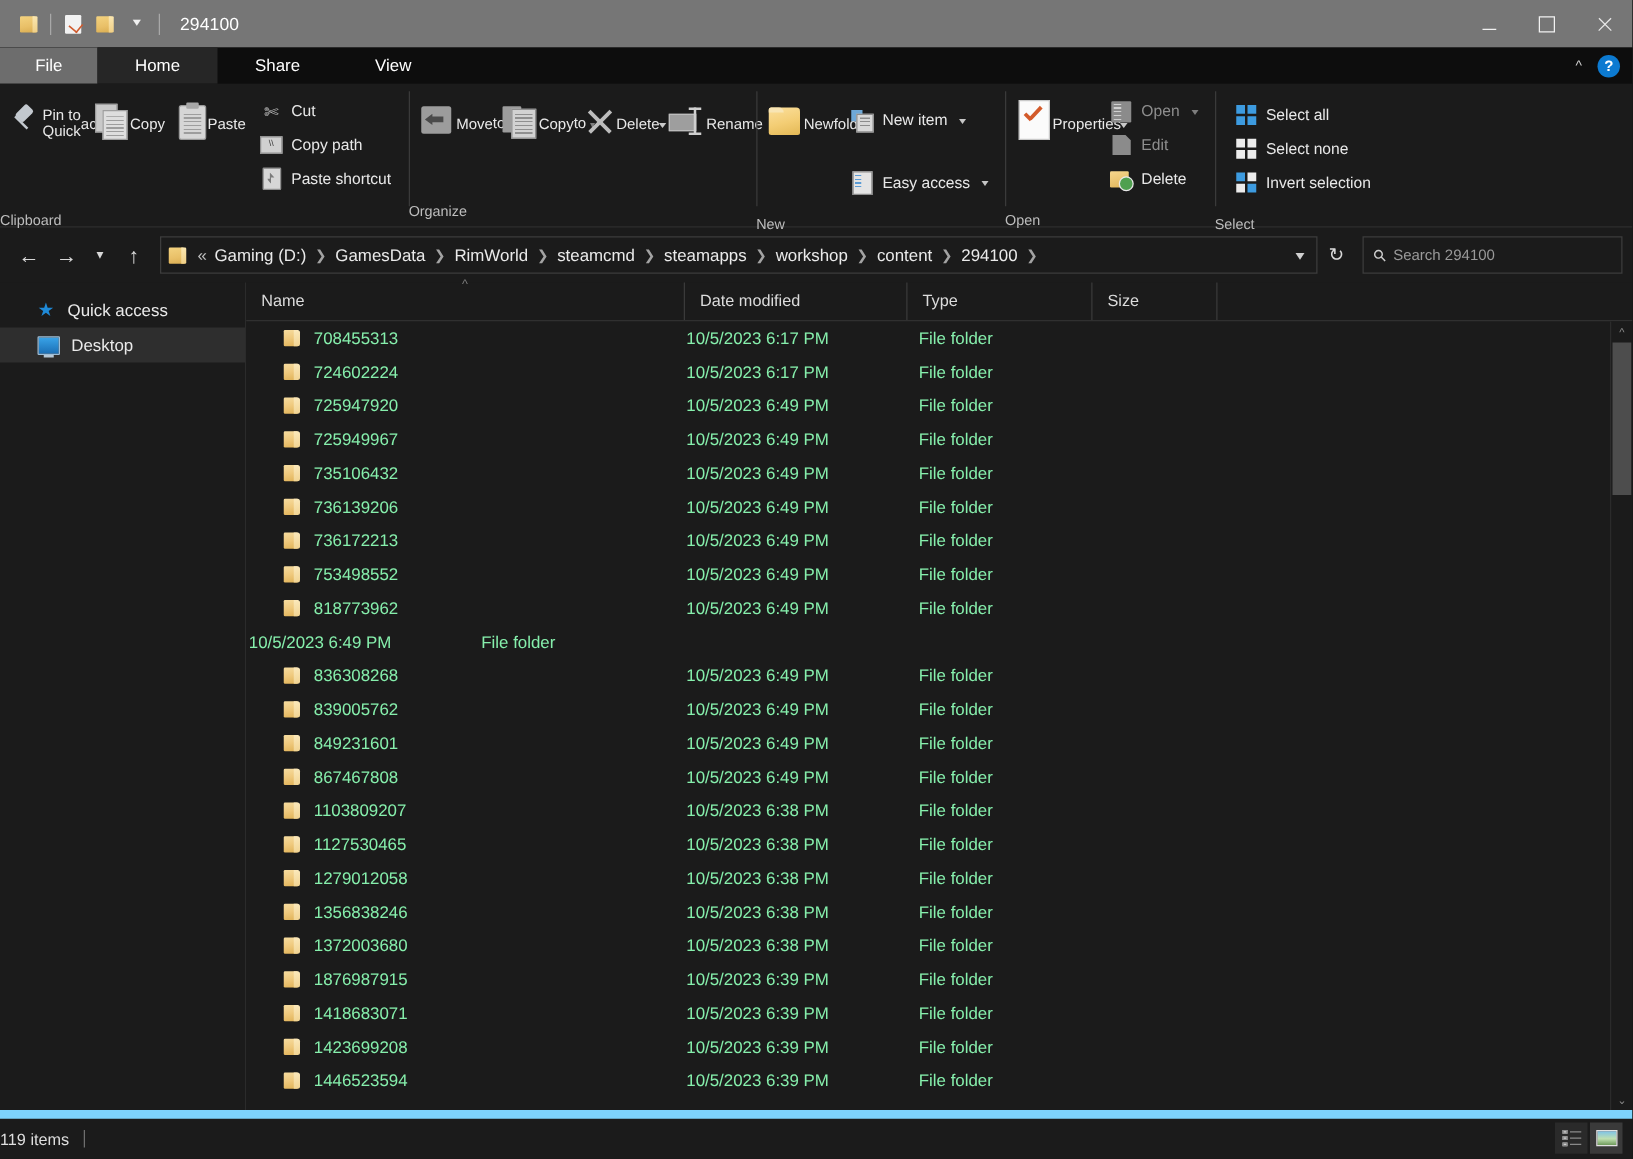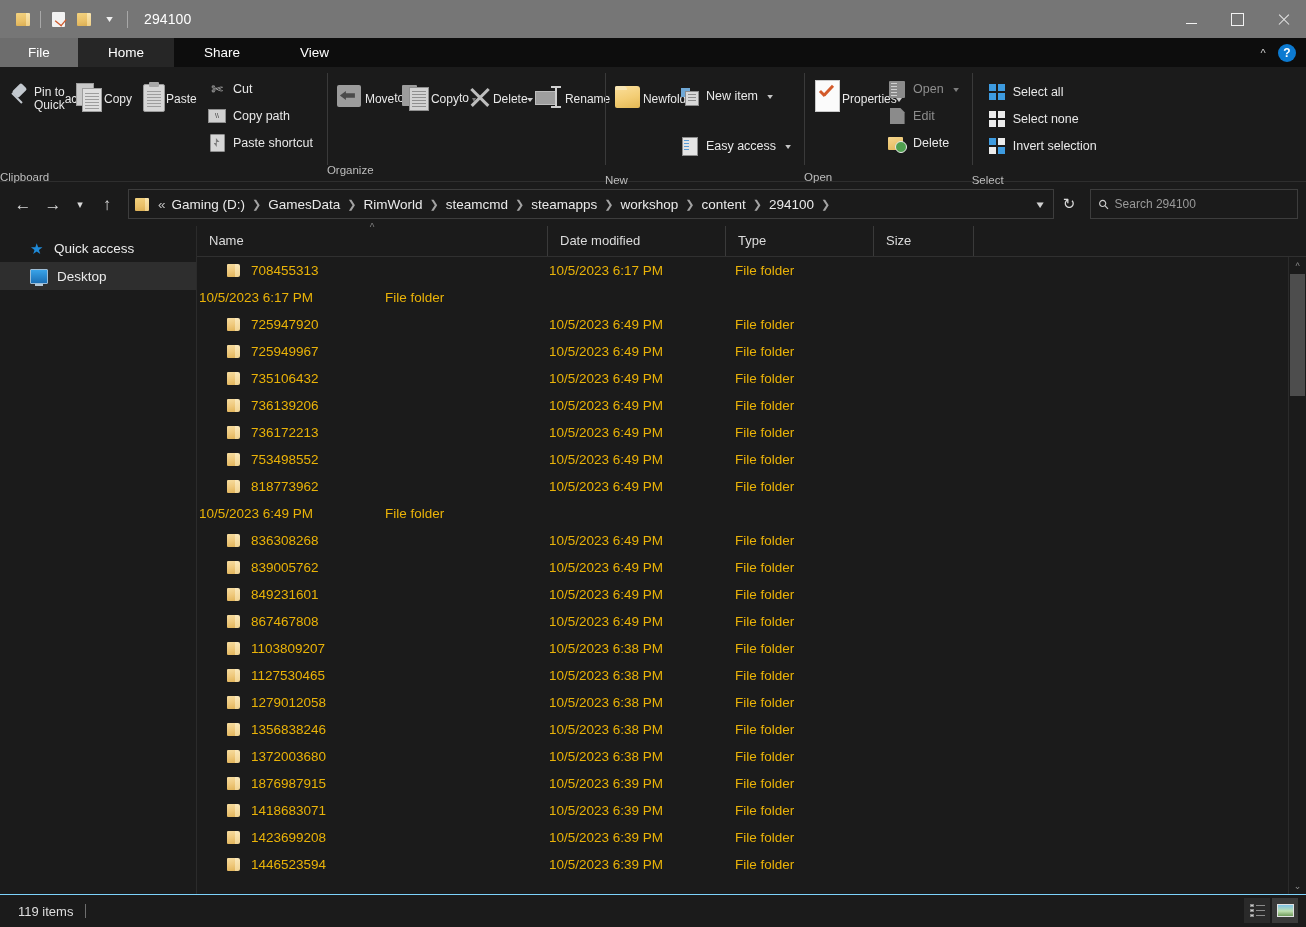--- a/index.html
+++ b/index.html
@@ -765,21 +765,21 @@
   .filelist {
     flex: 1;
     overflow: hidden;
     position: relative;
   }
   .row {
     height: 27px;
     display: flex;
     align-items: center;
     font-size: 13.5px;
-    color: #eab308;
+    color: #86efac;
   }
   .cell-name {
     width: 350px;
     display: flex;
     align-items: center;
     gap: 9px;
     padding-left: 30px;
     box-sizing: border-box;
     white-space: nowrap;
     overflow: hidden;
@@ -838,24 +838,23 @@
     top: 0px;
     height: 122px;
     background: #4d4d4d;
   }
 
   
   .statusbar {
     flex: 0 0 32px;
     height: 32px;
     background: #1b1b1b;
-    border-top: 1px solid #7dd3fc;
-    display: flex;
-    align-items: center;
-    padding-left: 18px;
+    border-top: 7px solid #7dd3fc;
+    display: flex;
+    align-items: center;
     gap: 12px;
     position: relative;
   }
   .status-text {
     font-size: 13px;
     color: #dedede;
   }
   .status-divider {
     width: 1px;
     height: 14px;
@@ -1245,20 +1244,24 @@
         <div class="row">
             <span class="cell-name">
               <span class="row-folder"></span>
               <span>708455313</span>
             </span>
             <span class="cell-date">10/5/2023 6:17 PM</span>
             <span class="cell-type">File folder</span>
             <span class="cell-size"></span>
           </div>
         <div class="row">
+            <span class="cell-name">
+              <span class="row-folder"></span>
+              <span>724602224</span>
+            </span>
             <span class="cell-date">10/5/2023 6:17 PM</span>
             <span class="cell-type">File folder</span>
             <span class="cell-size"></span>
           </div>
         <div class="row">
             <span class="cell-name">
               <span class="row-folder"></span>
               <span>725947920</span>
             </span>
             <span class="cell-date">10/5/2023 6:49 PM</span>

